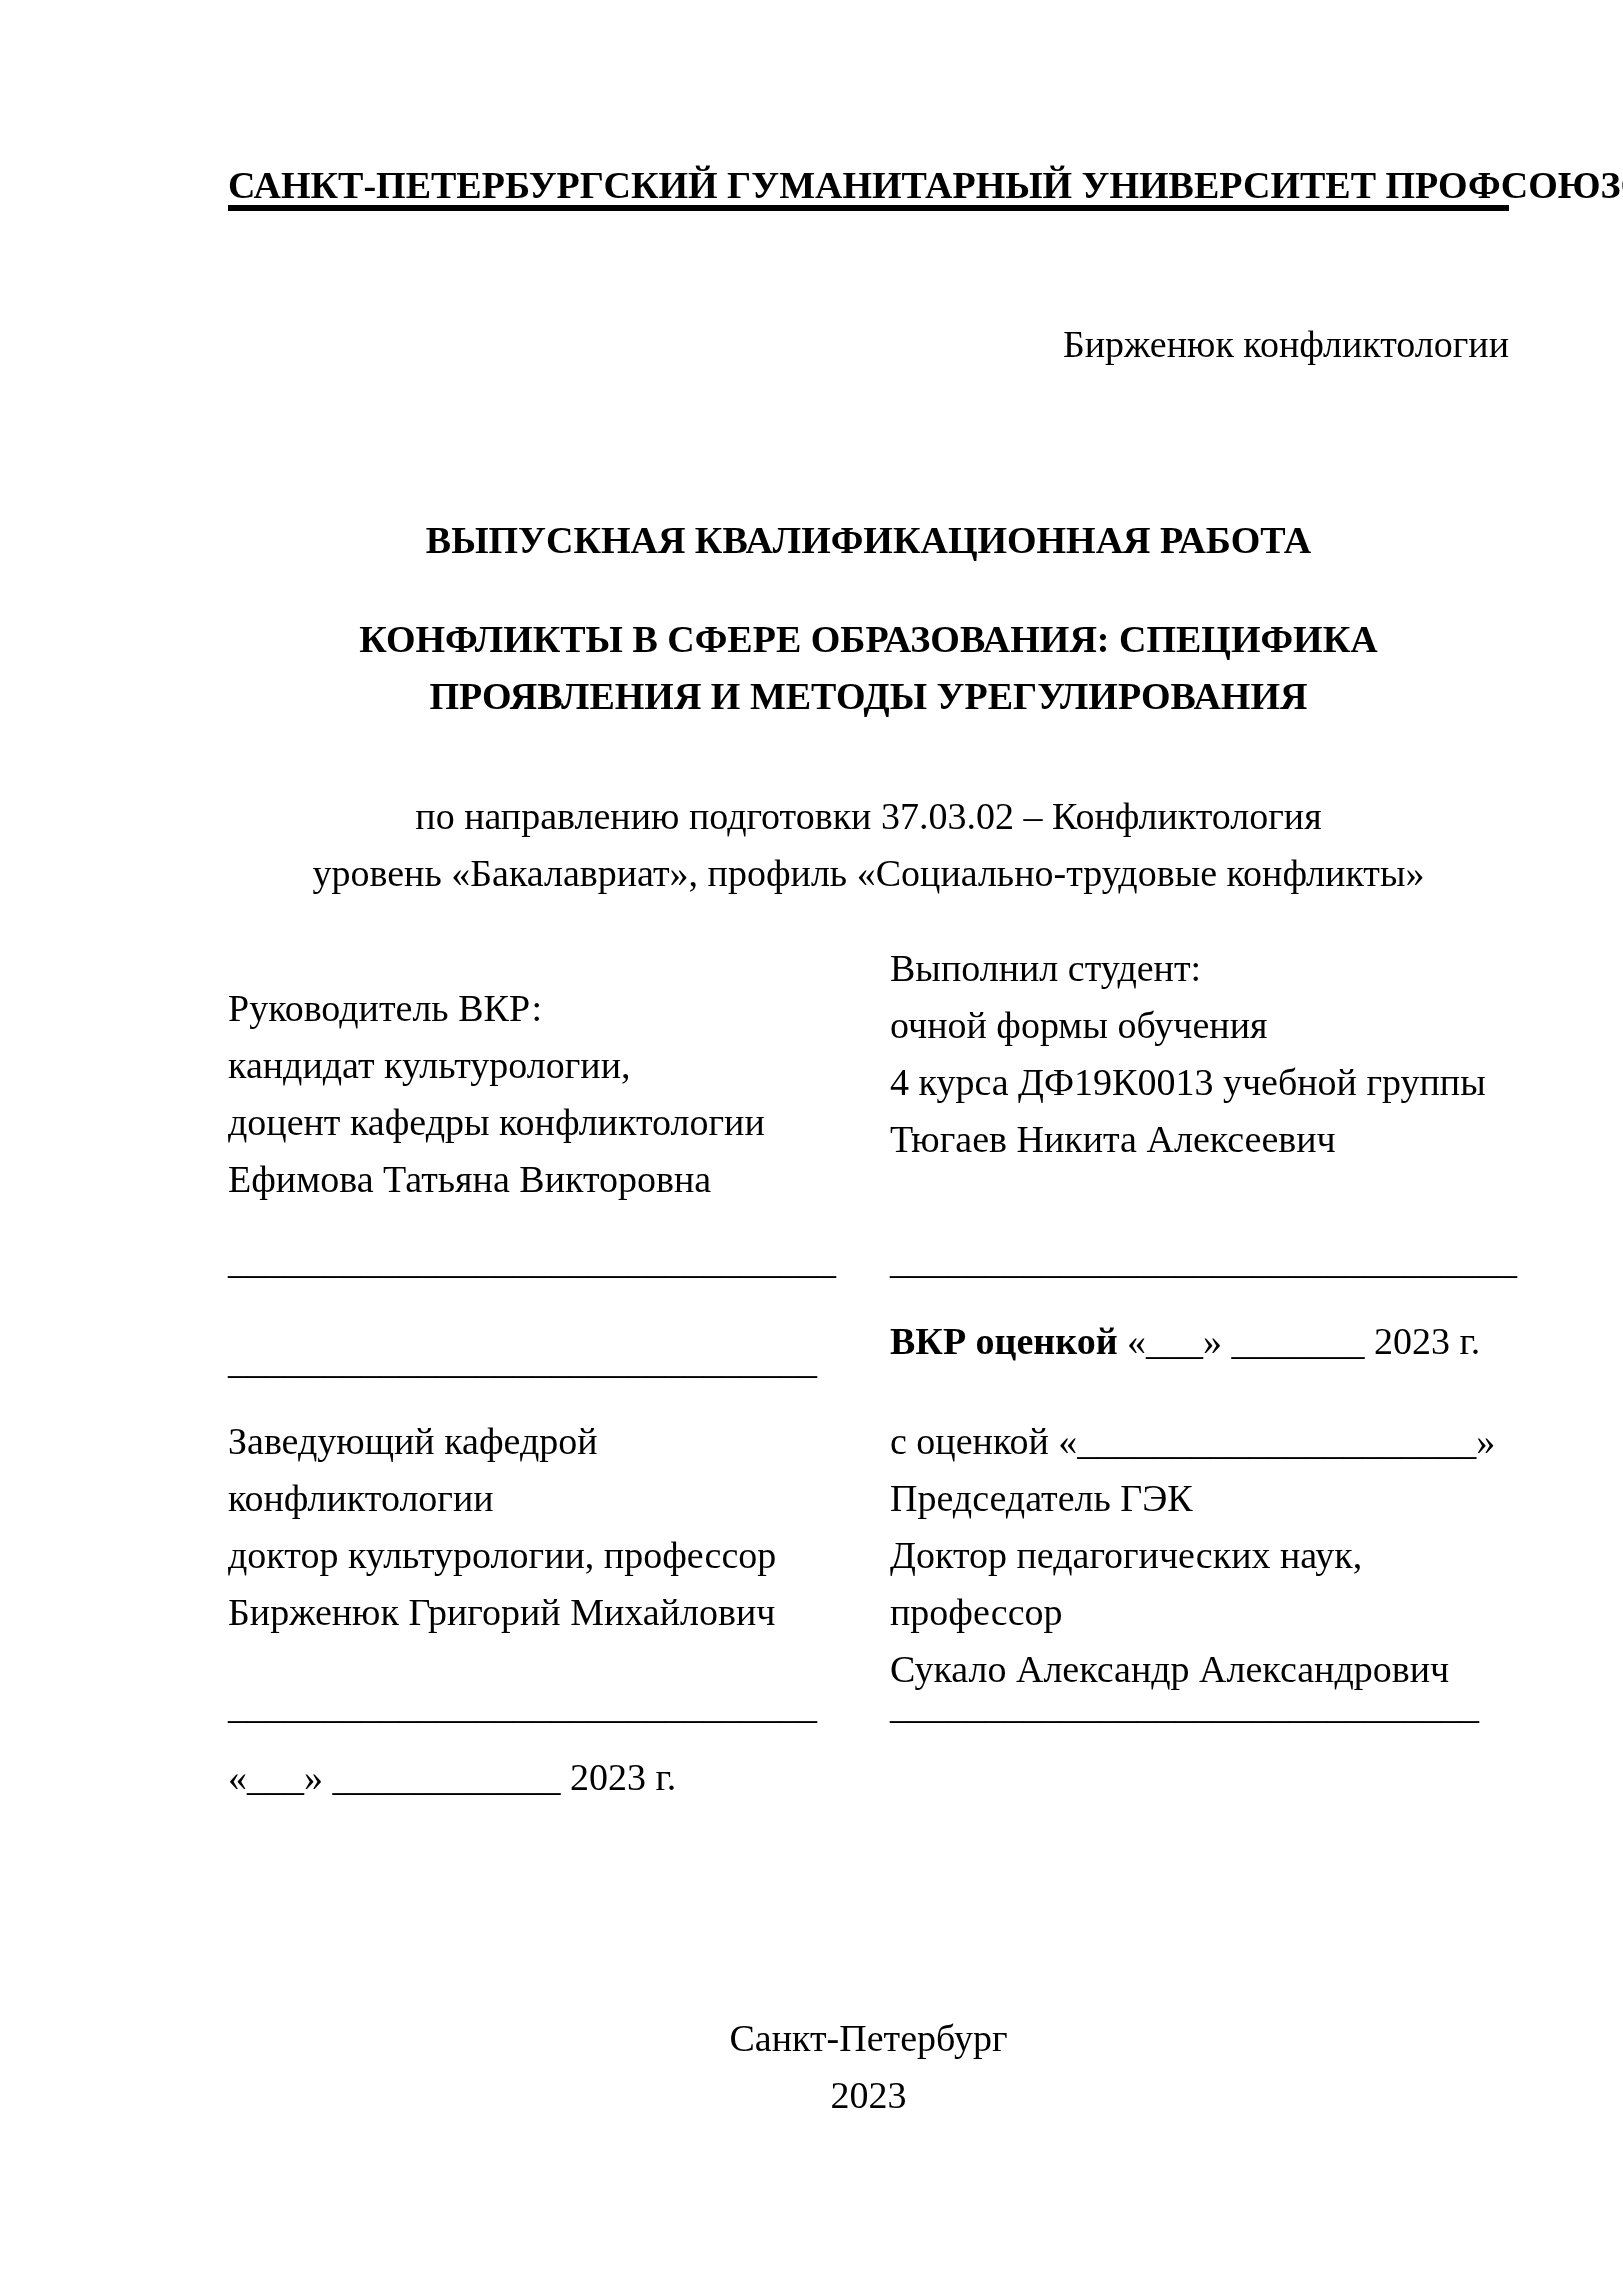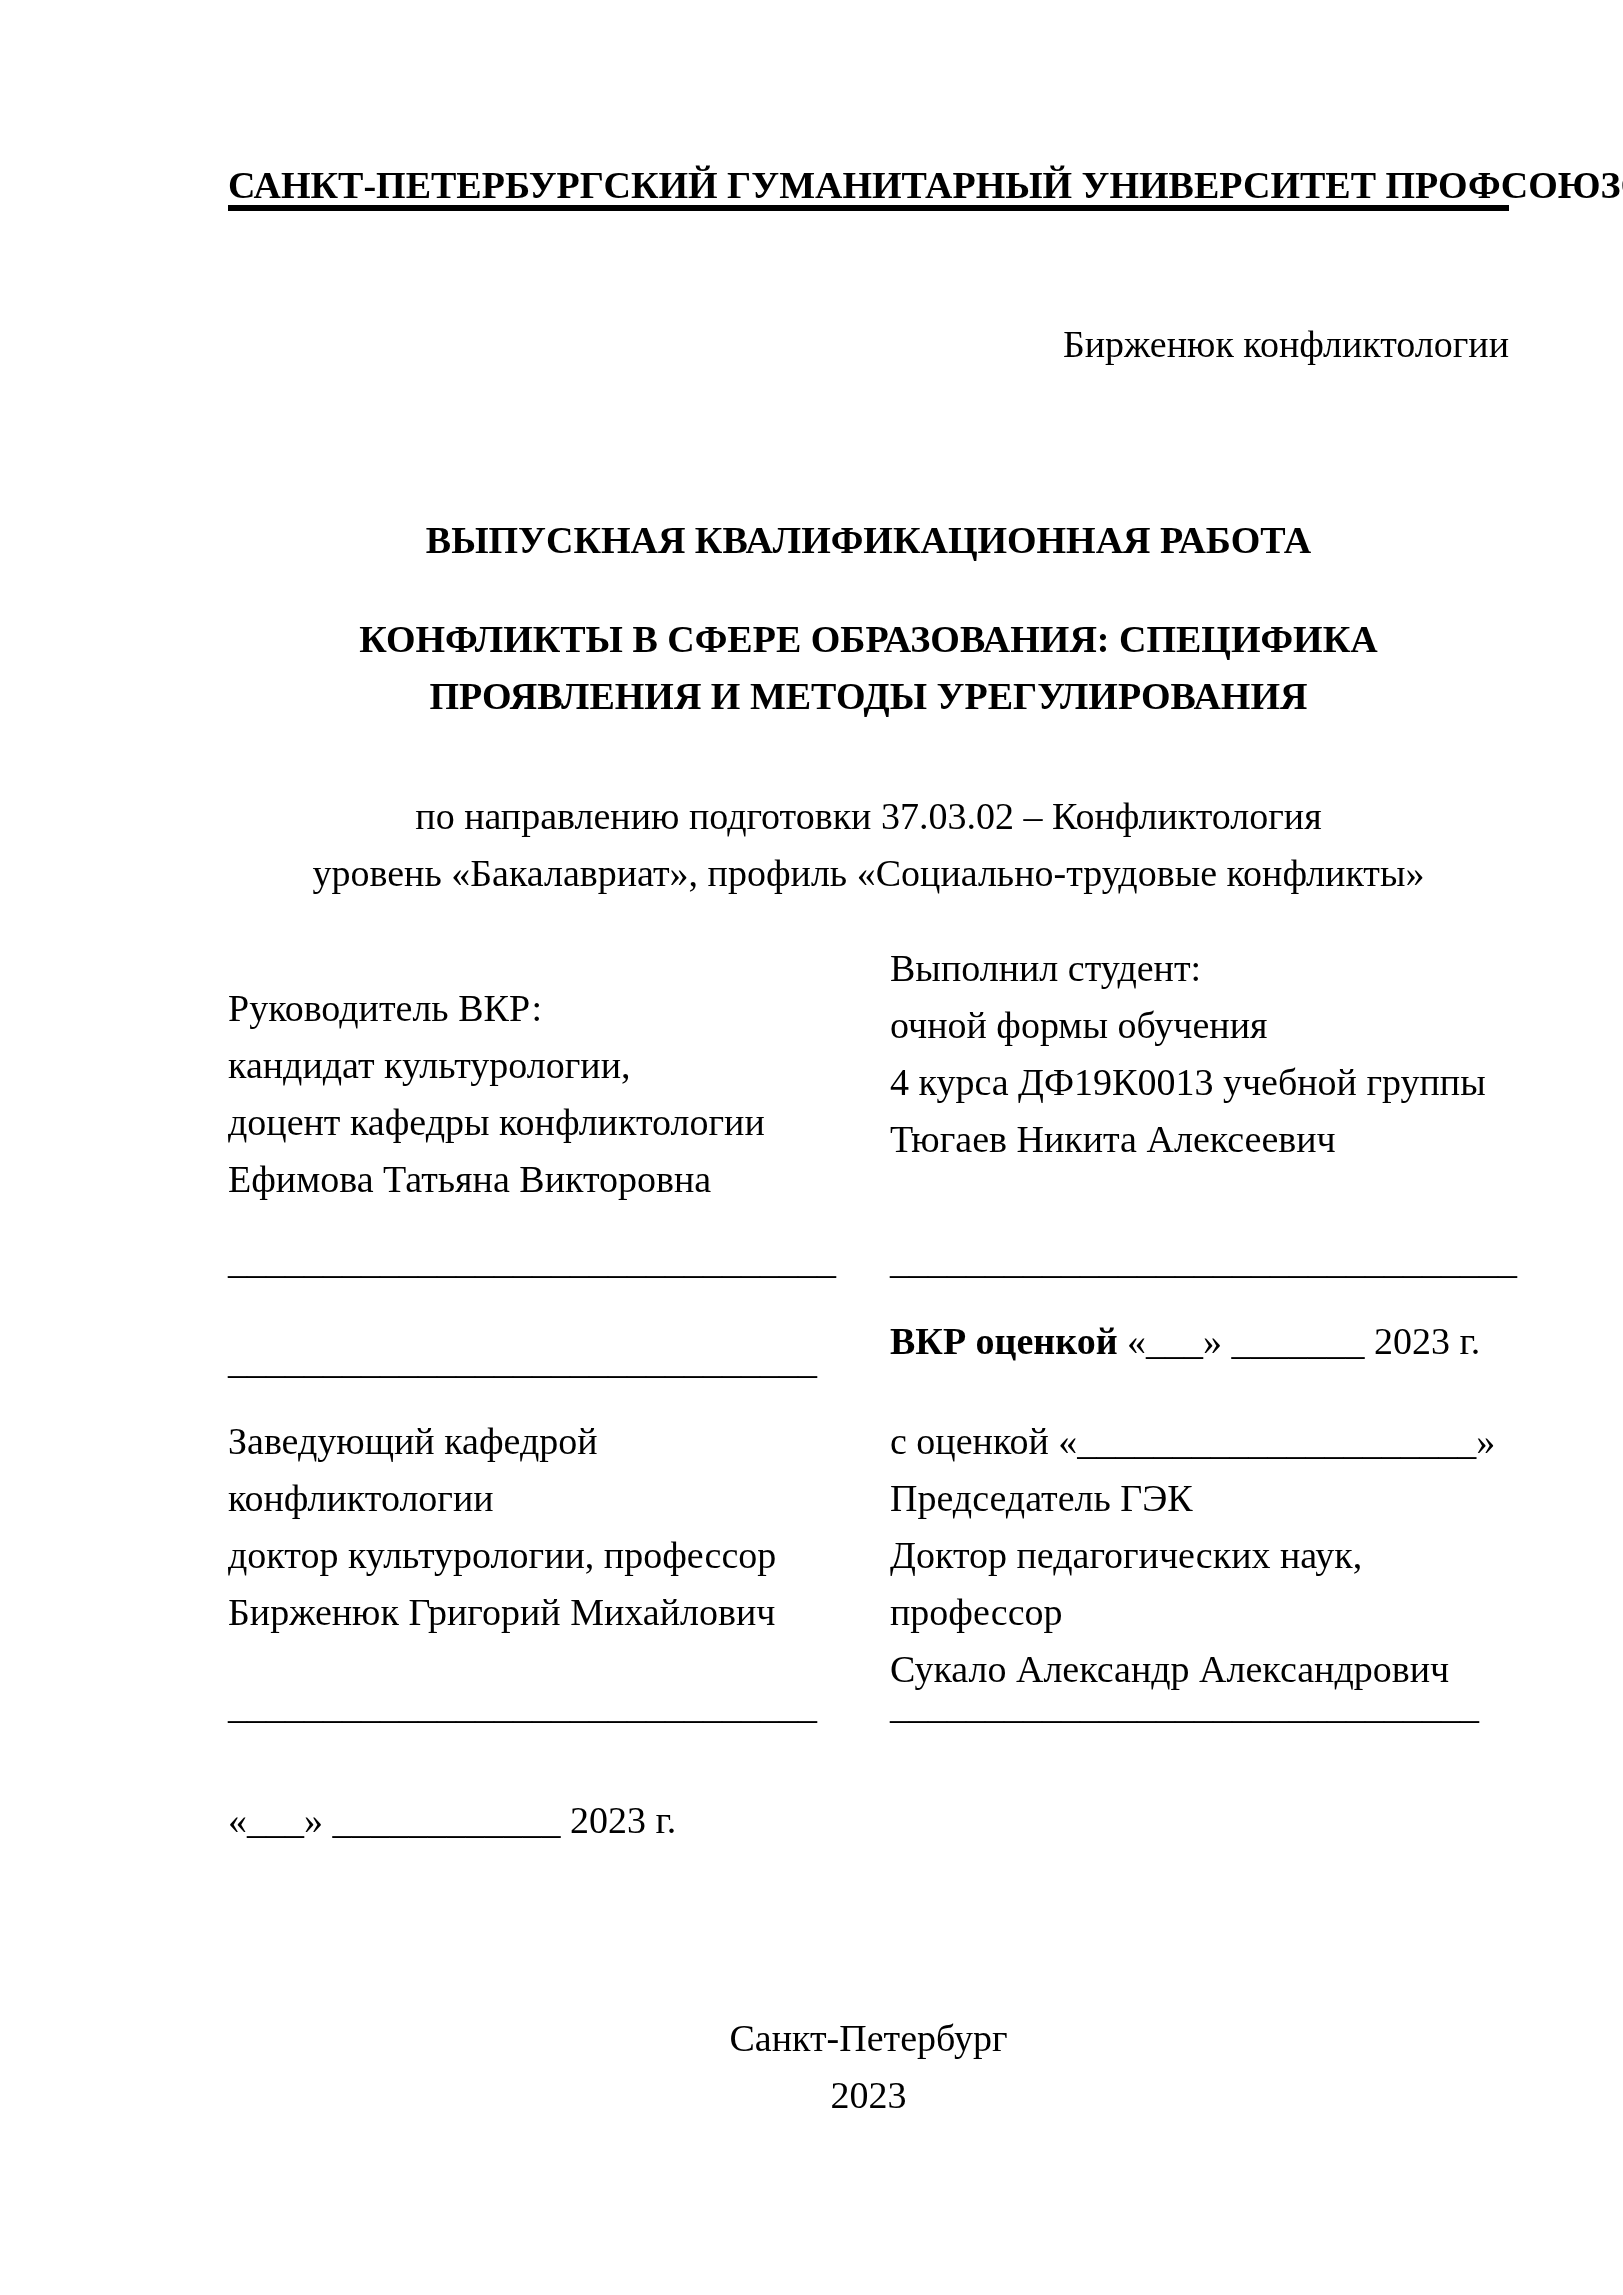--- a/index.html
+++ b/index.html
@@ -105,21 +105,21 @@
     <div class="nowrap">с оценкой «_____________________»</div>
     <div>Председатель ГЭК</div>
     <div>Доктор педагогических наук,</div>
     <div>профессор</div>
     <div>Сукало Александр Александрович</div>
   </div>
 
   <div class="colL sig" style="top:1658px;">_______________________________</div>
   <div class="colR sig" style="top:1658px;">_______________________________</div>
 
-  <div class="colL nowrap" style="top:1749px;margin-top:43px;">«___» ____________ 2023 г.</div>
+  <div class="colL nowrap" style="top:1749px;">«___» ____________ 2023 г.</div>
 
   <div class="abs center" style="top:2010px;">
     <div>Санкт-Петербург</div>
     <div>2023</div>
   </div>
 
 </div>
 
 
 </body></html>

